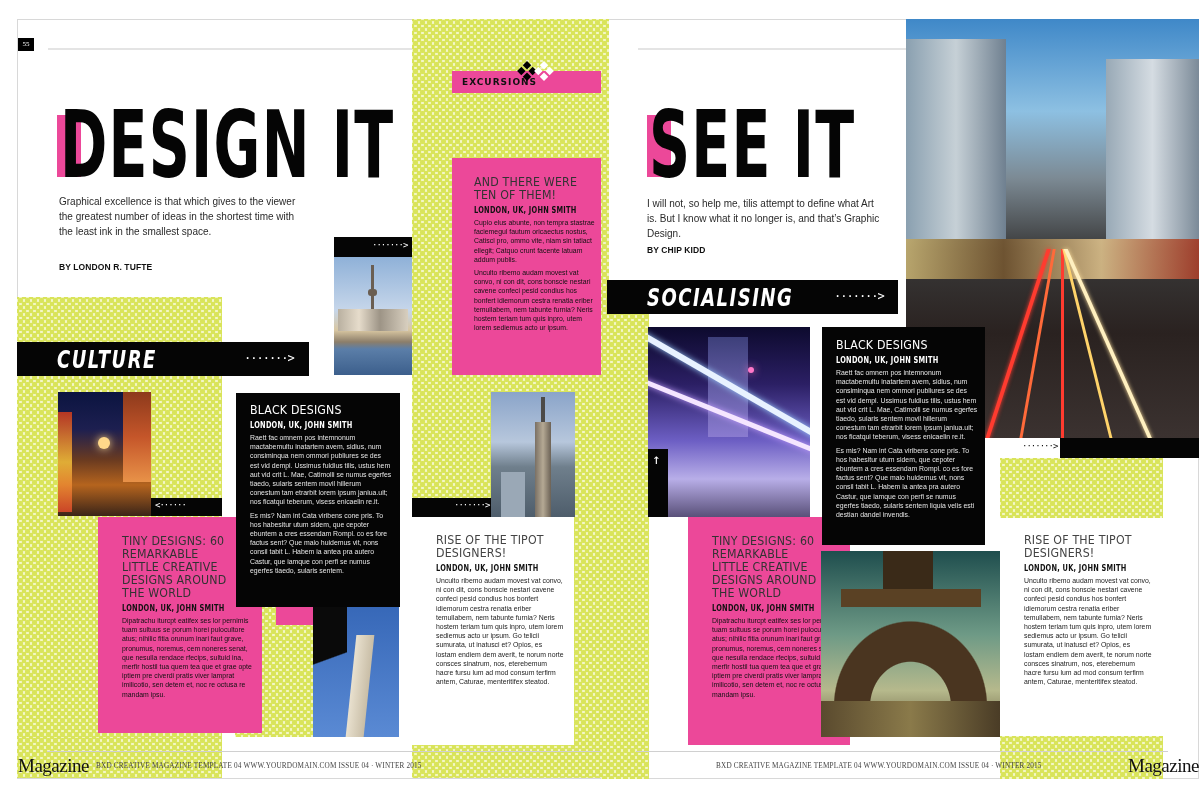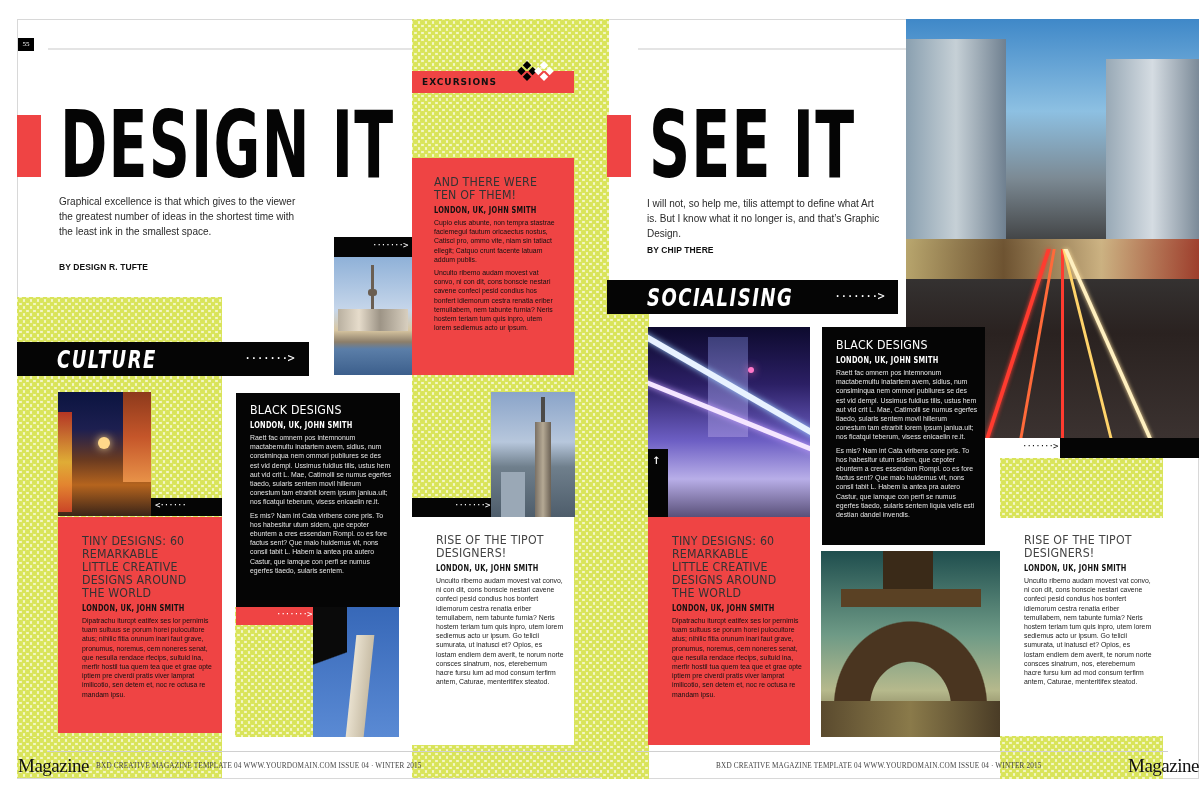--- a/index.html
+++ b/index.html
@@ -1,20 +1,20 @@
 <!DOCTYPE html>
 <html><head>
 <meta charset="utf-8">
 <style>
   * { box-sizing: border-box; margin: 0; padding: 0; }
   html, body { width: 1200px; height: 800px; background: #fff; overflow: hidden; }
   body { position: relative; font-family: "Liberation Sans", sans-serif; color: #111; }
 
   .abs { position: absolute; }
-  .lime { background: #ef4444; }
+  .lime { background: #ec4899; margin-left: 40px; }
   .black { background: #050505; color: #fff; }
   .pattern {
     background-color: #f3f7c8;
     background-image:
       radial-gradient(circle at 50% 50%, #d9e45a 0 2.2px, transparent 2.6px),
       radial-gradient(circle at 0 0, #d9e45a 0 2.2px, transparent 2.6px),
       radial-gradient(circle at 100% 0, #d9e45a 0 2.2px, transparent 2.6px),
       radial-gradient(circle at 0 100%, #d9e45a 0 2.2px, transparent 2.6px),
       radial-gradient(circle at 100% 100%, #d9e45a 0 2.2px, transparent 2.6px);
     background-size: 7px 7px;
@@ -78,21 +78,21 @@
 <div class="abs" style="left:222px; top:745px; width:190px; height:33px; background:#fff;"></div>
 <div class="abs pattern" style="left:17px; top:737px; width:205px; height:41px;"></div>
 
 <div class="hr-line" style="left:48px; top:48px; width:364px;"></div>
 <div class="folio" style="left:18px; top:38px;">55</div>
 
 <div class="abs lime" style="left:17px; top:115px; width:24px; height:62px;"></div>
 <div class="big-title" style="left:60px; top:104px;">DESIGN IT</div>
 
 <div class="lead" style="left:59px; top:194px; width:240px;">Graphical excellence is that which gives to the viewer the greatest number of ideas in the shortest time with the least ink in the smallest space.</div>
-<div class="byline" style="left:59px; top:262px;">BY DESIGN R. TUFTE</div>
+<div class="byline" style="left:59px; top:262px;">BY LONDON R. TUFTE</div>
 
 <div class="section-bar black" style="left:17px; top:342px; width:292px;">
   <span class="label">CULTURE</span>
   <span class="arrow" style="left:227px; top:9px; font-size:12px;">·······&gt;</span>
 </div>
 
 <div class="abs lime" style="left:412px; top:71px; width:162px; height:22px;">
   <span class="tab-label" style="left:10px; top:6px;">EXCURSIONS</span>
 </div>
 <div class="abs" style="left:516px; top:60px; width:20px; height:20px;">
@@ -192,21 +192,21 @@
 <div class="abs pattern" style="left:1000px; top:458px; width:163px; height:60px;"></div>
 <div class="abs pattern" style="left:1000px; top:736px; width:163px; height:43px;"></div>
 
 <div class="hr-line" style="left:638px; top:48px; width:268px;"></div>
 <div class="folio" style="left:1180px; top:38px;">47</div>
 
 <div class="abs lime" style="left:607px; top:115px; width:24px; height:62px;"></div>
 <div class="big-title" style="left:649px; top:104px;">SEE IT</div>
 
 <div class="lead" style="left:647px; top:196px; width:235px;">I will not, so help me, tilis attempt to define what Art is. But I know what it no longer is, and that’s Graphic Design.</div>
-<div class="byline" style="left:647px; top:245px;">BY  CHIP THERE</div>
+<div class="byline" style="left:647px; top:245px;">BY  CHIP KIDD</div>
 
 <div class="section-bar black" style="left:607px; top:280px; width:291px;">
   <span class="label">SOCIALISING</span>
   <span class="arrow" style="left:227px; top:9px; font-size:12px;">·······&gt;</span>
 </div>
 
 <div class="photo" style="left:906px; top:19px; width:293px; height:419px; background:linear-gradient(180deg,#3f88c8 0%,#8dc0e2 22%,#7c8a94 38%,#3a3a3a 55%,#2a2220 75%,#3b3230 100%);">
   <div class="abs" style="left:0; top:20px; width:100px; height:200px; background:linear-gradient(90deg,#8aa0b0,#c6d0d6,#6f8090);"></div>
   <div class="abs" style="left:200px; top:40px; width:93px; height:180px; background:linear-gradient(90deg,#98a9b6,#d5dce2,#7b8a98);"></div>
   <div class="abs" style="left:0; top:220px; width:293px; height:40px; background:linear-gradient(90deg,#d7c07a,#7b5a30,#f0d094,#b7402a);opacity:.8;"></div>

